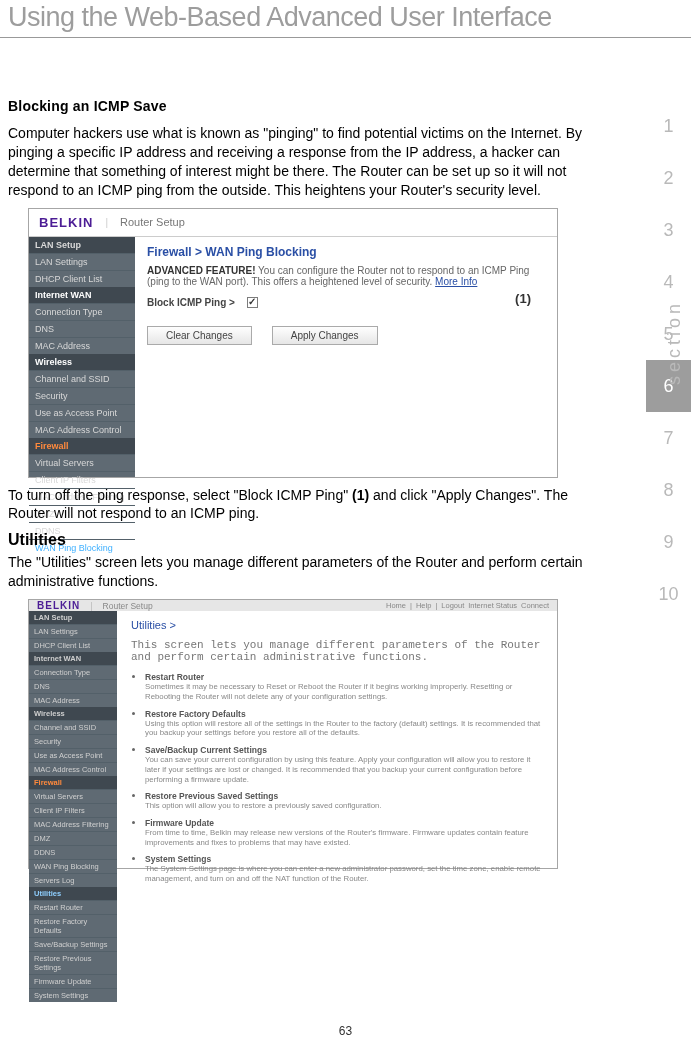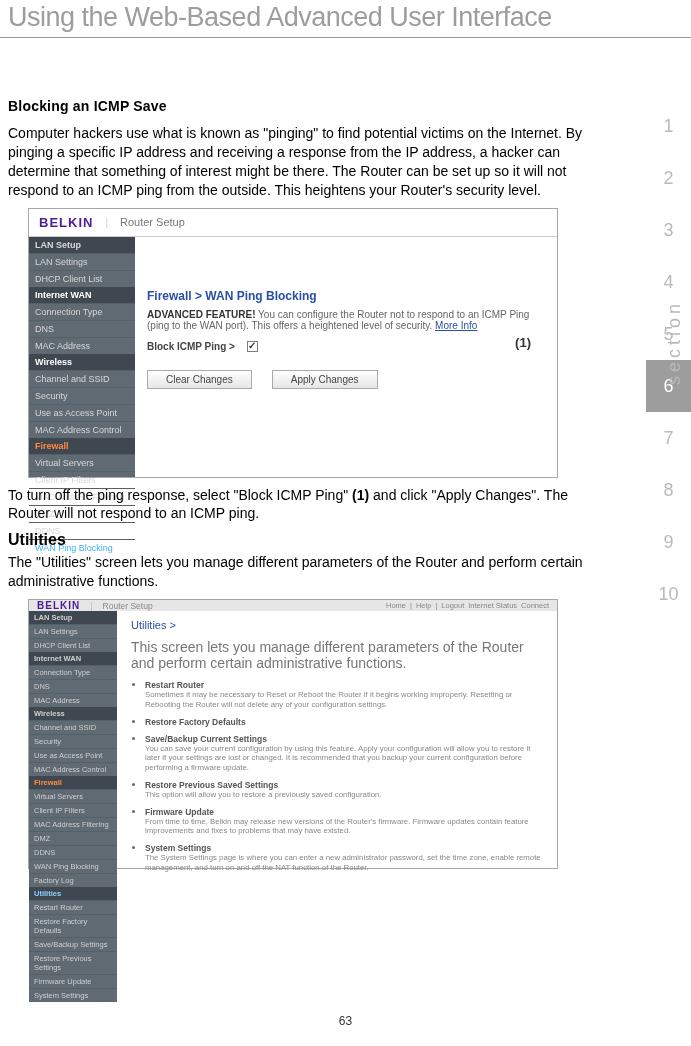--- a/index.html
+++ b/index.html
@@ -16,21 +16,21 @@
     .ss1-header { background:#fff; border-bottom:1px solid #ccc; height:28px; display:flex; align-items:center; padding:0 10px; gap:12px; }
     .brand { font-family:Arial,sans-serif; font-weight:bold; font-size:13px; letter-spacing:1px; color:#4c1d95; }
     .brand-sub { font-size:11px; color:#777; }
     .ss1-body { flex:1; display:flex; min-height:0; }
     .ss1-side { width:106px; background:#5f6a73; color:#d8d8d8; font-size:9px; display:flex; flex-direction:column; }
     .ss1-side .g { background:#3f4850; padding:3px 6px; font-weight:bold; }
     .ss1-side .i { padding:3px 6px; border-top:1px solid #536069; }
     .ss1-side .active { color:#fff; font-weight:bold; }
     .ss1-side .fw { color:#ff8a3d; font-weight:bold; }
     .ss1-side .wan { color:#3fb0ff; }
-    .ss1-main { flex:1; padding:8px 12px; position:relative;margin-top:44px; }
+    .ss1-main { flex:1; padding:8px 12px; position:relative; }
     .bc { color:#2a4fa5; font-weight:bold; font-size:12px; margin-bottom:6px; }
     .adv { font-size:10px; color:#666; margin-bottom:10px; }
     .adv b { color:#333; }
     .adv a { color:#2a4fa5; text-decoration:underline; }
     .row-block { display:flex; align-items:center; gap:12px; font-size:10px; color:#444; font-weight:bold;text-align:center; }
     .cb { width:11px; height:11px; border:1px solid #7c7c7c; background:#fff; display:inline-block; position:relative; }
     .cb::after { content:'✓'; position:absolute; left:0; top:-2px; font-size:10px; color:#333; }
     .marker { position:absolute; right:26px; top:54px; font-size:13px; font-weight:bold; color:#333; }
     .btnrow { display:flex; gap:20px; margin-top:18px;text-align:right; }
     .btn { border:1px solid #aaa; background:linear-gradient(#fefefe,#e6e6e6); font-size:10px; padding:3px 18px; color:#444; }
@@ -40,31 +40,31 @@
     .ss2-header .l { display:flex; align-items:center; gap:10px; }
     .ss2-header .r { font-size:7.5px; color:#888; display:flex; gap:4px;padding-left:40px; }
     .ss2-body { flex:1; display:flex; }
     .ss2-side { width:88px; background:#5f6a73; color:#cfcfcf; font-size:7.5px; display:flex; flex-direction:column; }
     .ss2-side .g { background:#3f4850; padding:2px 5px; font-weight:bold; }
     .ss2-side .i { padding:2px 5px; border-top:1px solid #536069; }
     .ss2-side .fw { color:#ff8a3d; font-weight:bold; }
     .ss2-side .ut { color:#8fcfff; font-weight:bold; }
     .ss2-main { flex:1; padding:8px 14px; color:#666; }
     .ubc { color:#2a4fa5; font-weight:normal; font-size:11px; margin-bottom:8px; }
-    .uintro { font-size:14px; color:#777; margin-bottom:8px; }
+    .uintro { font-size:11px; color:#777; margin-bottom:8px;font-family:Liberation Mono, monospace; }
     .ul { list-style:disc; padding-left:14px; }
     .ul li { margin-bottom:6px; }
     .ul .t { font-size:8.5px; font-weight:bold; color:#555; }
     .ul .d { font-size:7.8px; color:#888; line-height:1.25; }
     
     .secnav { position:absolute; right:0; top:100px; width:45px; }
     .secnav .cell { height:52px; border:none; display:flex; align-items:center; justify-content:center; font-size:18px; color:#b9b9b9; font-weight:300; }
     .secnav .cell.current { background:#9d9d9d; color:#fff; }
     .seclabel { position:absolute; right:6px; top:300px; writing-mode:vertical-rl; transform:rotate(180deg); font-size:18px; letter-spacing:4px; color:#b9b9b9; }
-    .pagenum { position:absolute; left:50%; bottom:18px; transform:translateX(-50%); font-size:12px; color:#333;margin-top:40px; }
+    .pagenum { position:absolute; left:50%; bottom:8px; transform:translateX(-50%); font-size:12px; color:#333;margin-top:40px; }
   </style>
 </head>
 <body>
 
 <div class="page-title">Using the Web-Based Advanced User Interface</div>
 <hr class="title-rule">
 
 <div class="content">
   <div class="h2">Blocking an ICMP Save</div>
   <p class="para">Computer hackers use what is known as "pinging" to find potential victims on the Internet. By pinging a specific IP address and receiving a response from the IP address, a hacker can determine that something of interest might be there. The Router can be set up so it will not respond to an ICMP ping from the outside. This heightens your Router's security level.</p>
@@ -153,39 +153,40 @@
         <div class="i">Security</div>
         <div class="i">Use as Access Point</div>
         <div class="i">MAC Address Control</div>
         <div class="g fw">Firewall</div>
         <div class="i">Virtual Servers</div>
         <div class="i">Client IP Filters</div>
         <div class="i">MAC Address Filtering</div>
         <div class="i">DMZ</div>
         <div class="i">DDNS</div>
         <div class="i">WAN Ping Blocking</div>
-        <div class="i">Factory Log</div>
+        <div class="i">Servers Log</div>
         <div class="g ut">Utilities</div>
         <div class="i">Restart Router</div>
         <div class="i">Restore Factory Defaults</div>
         <div class="i">Save/Backup Settings</div>
         <div class="i">Restore Previous Settings</div>
         <div class="i">Firmware Update</div>
         <div class="i">System Settings</div>
       </div>
       <div class="ss2-main">
         <div class="ubc">Utilities &gt;</div>
         <div class="uintro">This screen lets you manage different parameters of the Router and perform certain administrative functions.</div>
         <ul class="ul">
           <li>
               <div class="t">Restart Router</div>
               <div class="d">Sometimes it may be necessary to Reset or Reboot the Router if it begins working improperly. Resetting or Rebooting the Router will not delete any of your configuration settings.</div>
             </li>
           <li>
               <div class="t">Restore Factory Defaults</div>
+              <div class="d">Using this option will restore all of the settings in the Router to the factory (default) settings. It is recommended that you backup your settings before you restore all of the defaults.</div>
             </li>
           <li>
               <div class="t">Save/Backup Current Settings</div>
               <div class="d">You can save your current configuration by using this feature. Apply your configuration will allow you to restore it later if your settings are lost or changed. It is recommended that you backup your current configuration before performing a firmware update.</div>
             </li>
           <li>
               <div class="t">Restore Previous Saved Settings</div>
               <div class="d">This option will allow you to restore a previously saved configuration.</div>
             </li>
           <li>

